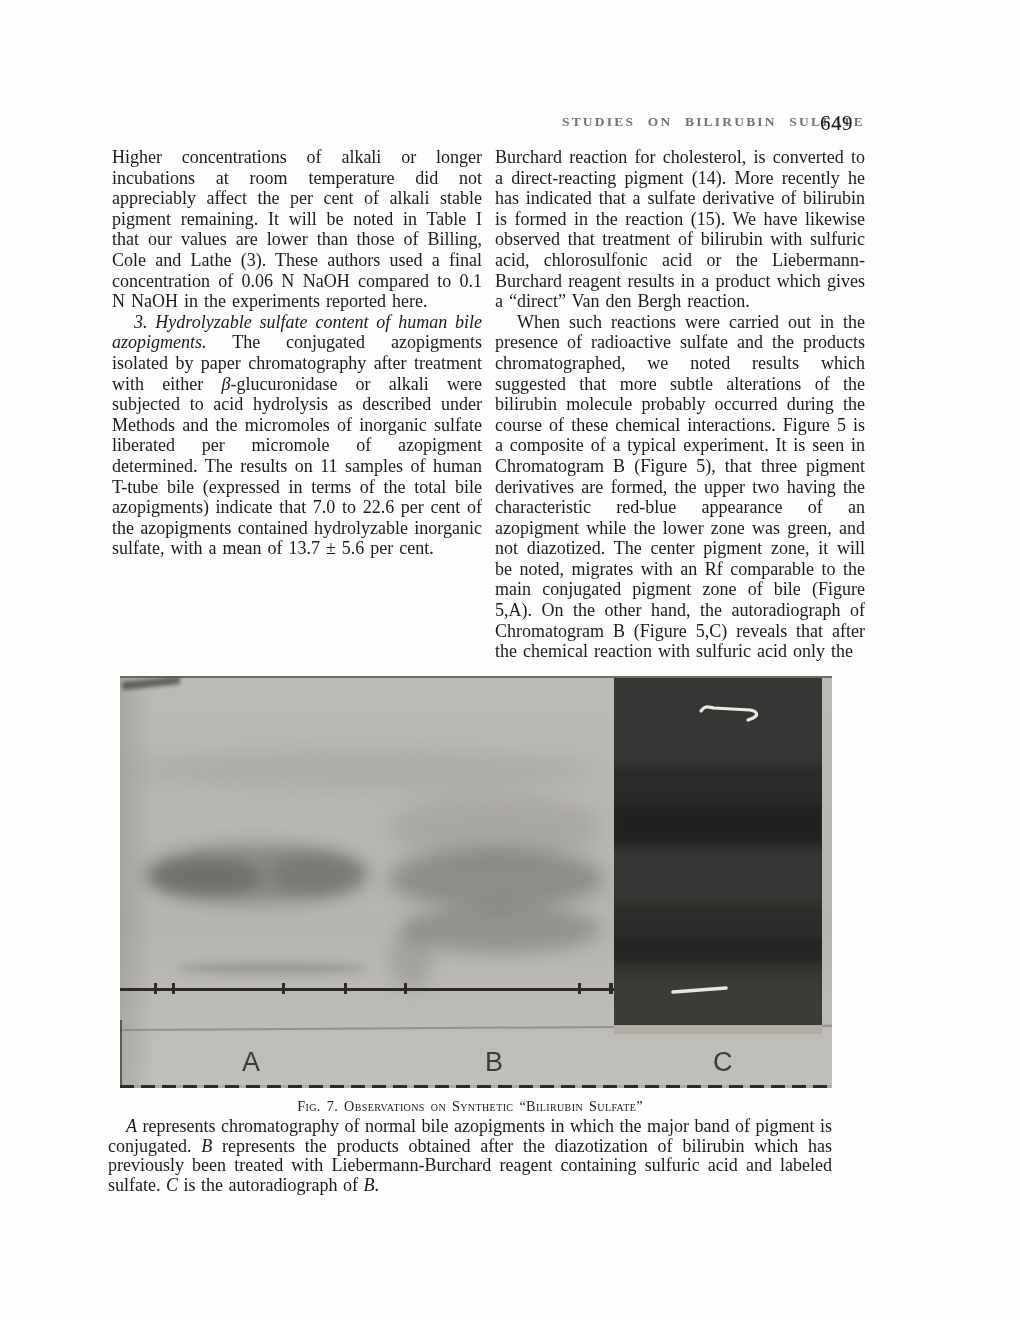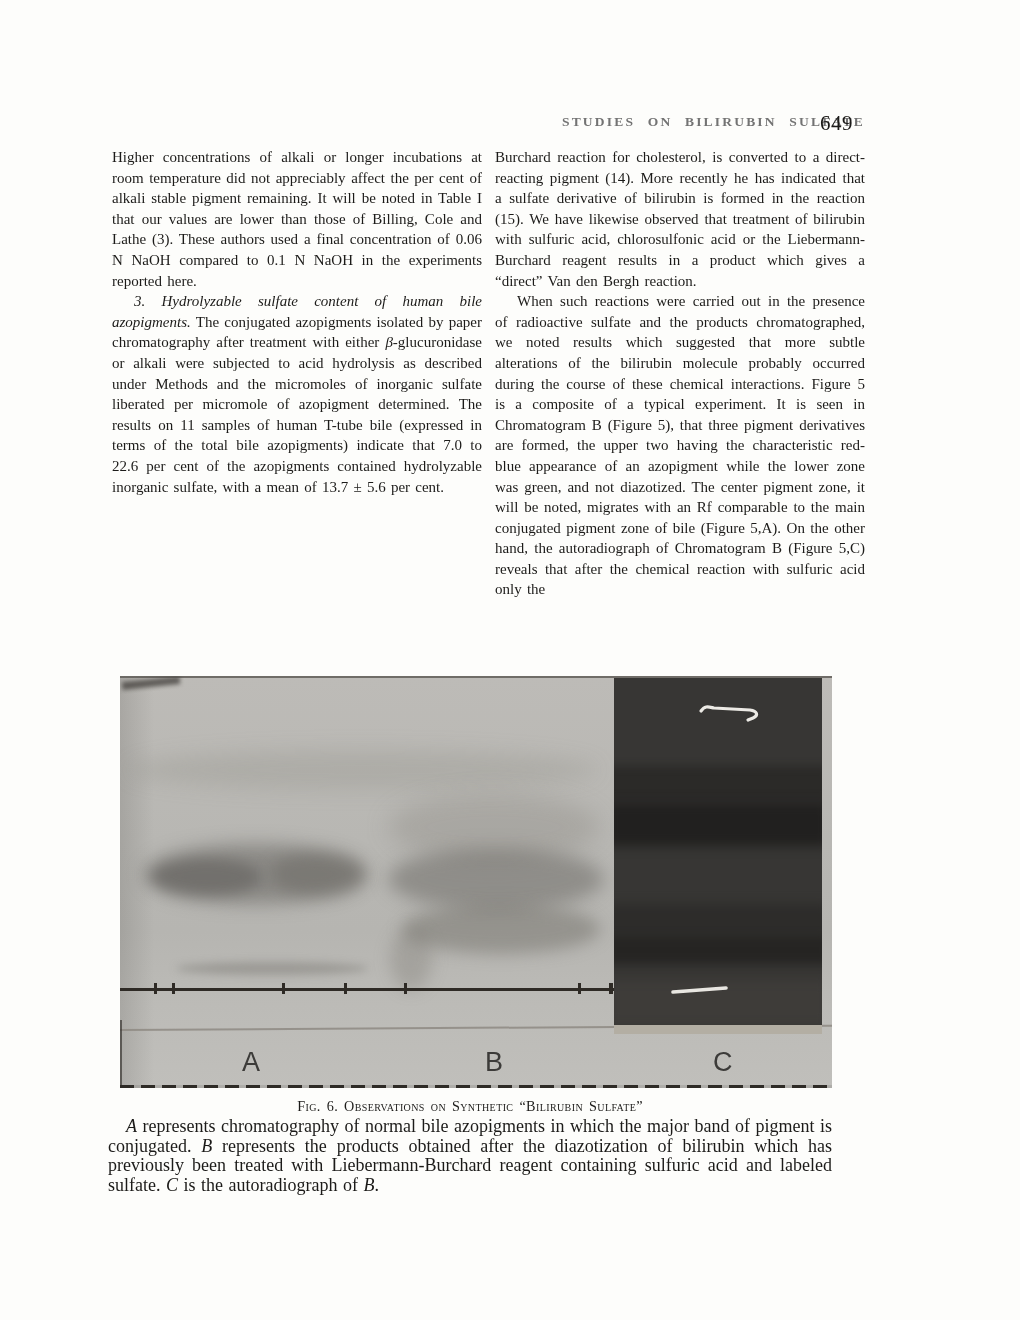--- a/index.html
+++ b/index.html
@@ -13,21 +13,21 @@
   .runhead{position:absolute;top:114px;left:112px;width:753px;height:20px;}
   .runtitle{
     text-align:right;font-size:13.5px;font-weight:bold;
     letter-spacing:2.2px;word-spacing:7px;color:#737373;
   }
   .pagenum{position:absolute;right:12px;top:-3px;font-size:21px;letter-spacing:.5px;}
   
   .columns{
     position:absolute;top:147px;left:112px;width:753px;
     display:flex;gap:13px;
-    font-size:15px;line-height:20.6px;text-align:justify;
+    font-size:18px;line-height:20.6px;text-align:justify;
     word-spacing:1.5px;
   }
   .col{flex:1;min-width:0;}
   .para{margin:0;}
   .para.indent{text-indent:22px;}
   .sec-heading{margin:16px 0 11px 0;font-style:italic;text-align:left;}
   .it{font-style:italic;}
   
   .figure{position:absolute;left:120px;top:676px;width:712px;height:418px;}
   .photo{
@@ -144,14 +144,14 @@
     <div class="stripedge"></div>
     <div class="leftedge"></div>
 
     <div class="flabel la">A</div>
     <div class="flabel lb">B</div>
     <div class="flabel lc">C</div>
   </div>
   <div class="ragged"></div>
 </div>
 
-<div class="cap-title">Fig. 6.  Observations on Synthetic “Bilirubin Sulfate”</div>
+<div class="cap-title">Fig. 7.  Observations on Synthetic “Bilirubin Sulfate”</div>
 <div class="cap-body"><span class="it">A</span><span> represents chromatography of normal bile azopigments in which the major band of pigment is conjugated.  </span><span class="it">B</span><span> represents the products obtained after the diazotization of bilirubin which has previously been treated with Liebermann-Burchard reagent containing sulfuric acid and labeled sulfate.  </span><span class="it">C</span><span> is the autoradiograph of </span><span class="it">B</span><span>.</span></div>
 
 </body></html>

